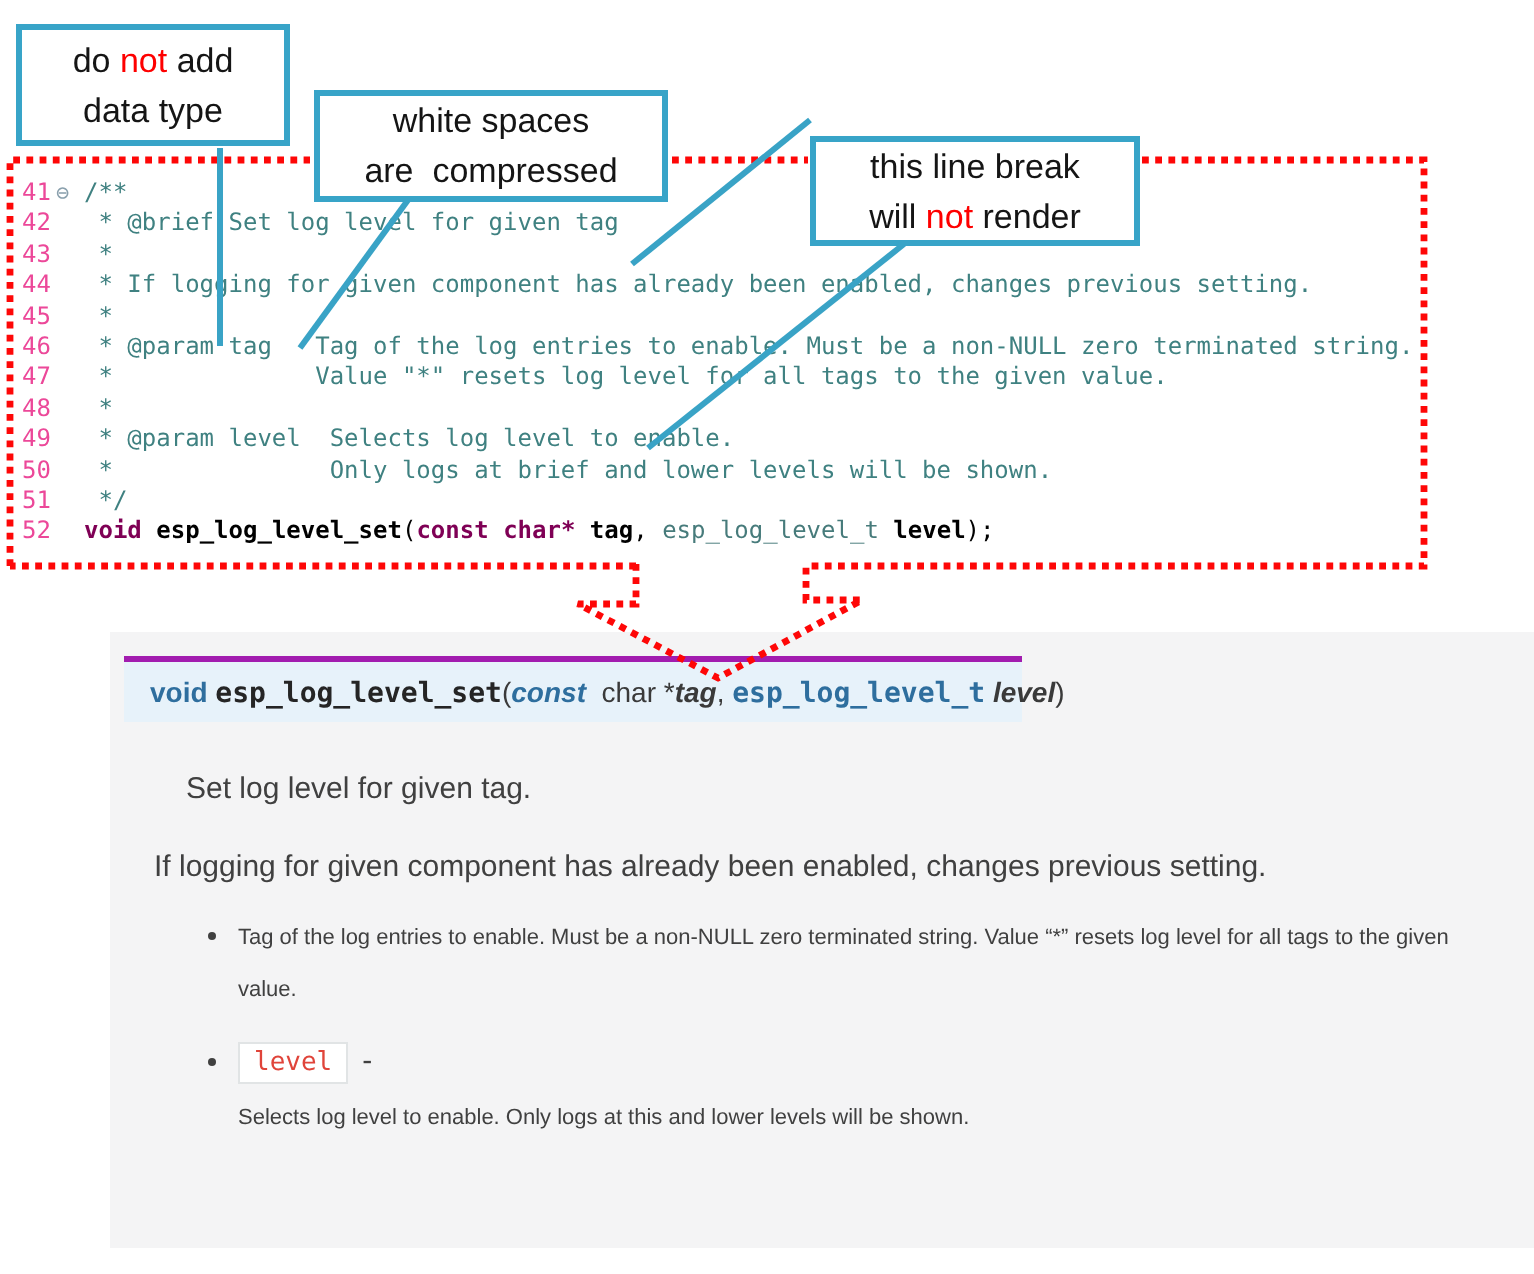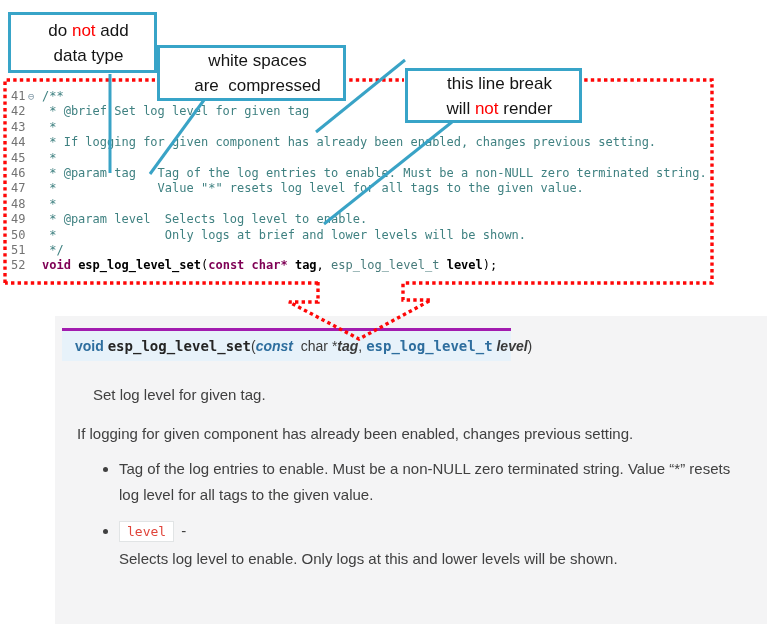--- a/index.html
+++ b/index.html
@@ -5,33 +5,33 @@
   html,body{margin:0;padding:0;background:#fff;}
   .stage{position:relative;width:767px;height:637px;background:#ffffff;overflow:hidden;
          font-family:"Liberation Sans",sans-serif;}
 
   
   .overlay{position:absolute;left:0;top:0;width:767px;height:637px;z-index:4;pointer-events:none;}
 
   
   .callout{position:absolute;z-index:6;background:#fff;border:3px solid #38a4c8;
            display:flex;flex-direction:column;justify-content:center;align-items:center;
-           text-align:center;font-size:17px;line-height:25px;color:#151515;white-space:pre-wrap;padding-left:12px;}
+           text-align:center;font-size:17px;line-height:25px;color:#151515;white-space:pre-wrap;}
   .callout .red{color:#fe0000;}
   #co1{left:8px;  top:12px; width:131px;height:55px;}
   #co2{left:157px;top:45px; width:171px;height:50px;}
   #co3{left:406px;top:8px;  width:160px;height:48px;}
   #co4{left:405px;top:68px; width:159px;height:49px;}
 
   
   .editor{position:absolute;left:0;top:89px;z-index:2;
           font-family:"DejaVu Sans Mono","Liberation Mono",monospace;
           font-size:12px;line-height:15.4px;}
   .crow{white-space:pre;height:15.4px;}
-  .ln{display:inline-block;width:17px;margin-left:11px;color:#737373;}
+  .ln{display:inline-block;width:17px;margin-left:11px;color:#ec4899;}
   .fold{display:inline-block;width:14px;color:#8aa0ad;font-size:11px;text-align:left;}
   .code{color:#3f8181;}
   .code .k{color:#7f0055;font-weight:bold;}
   .code .f{color:#000;font-weight:bold;}
   .code .d{color:#000;font-weight:normal;}
   .code .b{color:#000;font-weight:bold;}
   .code .t{color:#477b7b;font-weight:normal;}
 
   
   .docpanel{position:absolute;left:55px;top:316px;width:712px;height:308px;
@@ -50,21 +50,21 @@
   .brief{font-size:15px;margin:16px 0 0 16px;}
   .detail{font-size:15px;margin:22px 0 0 0;}
   .params-hd{display:inline-block;margin:24px 0 0 1px;background:#efefef;border-left:3px solid #cccccc;
              padding:6px 15px;font-weight:bold;font-size:14px;color:#3c3c3c;}
   ul.params{margin:8px 0 0 0;padding-left:42px;list-style:disc;}
   ul.params li{margin-top:14px;}
   .phead{font-size:15px;}
   .badge{font-family:"DejaVu Sans Mono","Liberation Mono",monospace;font-size:13px;color:#e0443a;
          background:#fff;border:1px solid #e1e4e5;padding:2px 7px;}
   .dash{margin-left:7px;color:#404040;}
-  ul.params li p{margin:7px 0 0 0;font-size:15px;line-height:26px;max-width:620px;}
+  ul.params li p{margin:7px 0 0 0;font-size:11px;line-height:26px;max-width:620px;}
 </style>
 </head>
 <body>
 
 <div class="stage">
 
   <svg class="overlay" width="767" height="637" viewBox="0 0 767 637" xmlns="http://www.w3.org/2000/svg">
     <g stroke="#fe0707" stroke-width="3.4" stroke-dasharray="3.4 3.2" fill="none">
       <path d="M5 283 V80 H155 M336 80 H404 M571 80 H712 V283 H403 M318 283 H5"></path>
       <path d="M318 282 V302 H289 L359 339 L431 300 H403 V282"></path>

